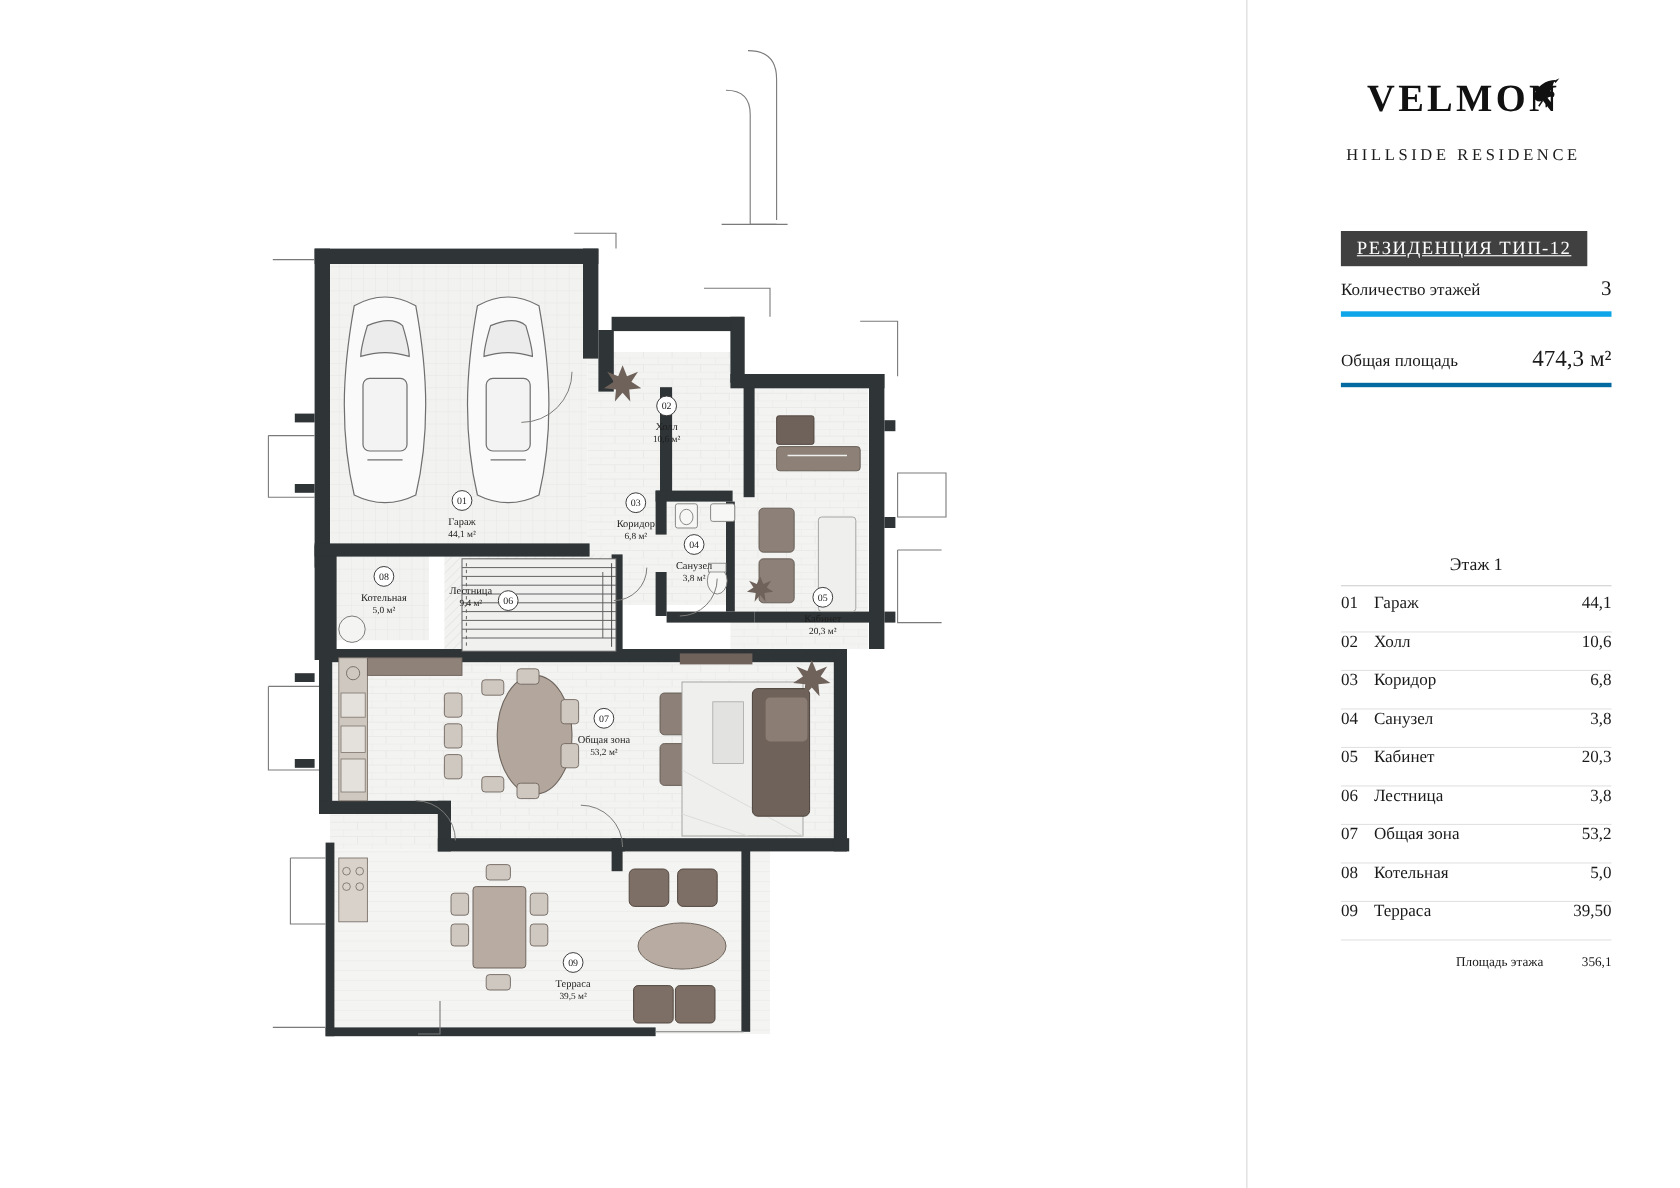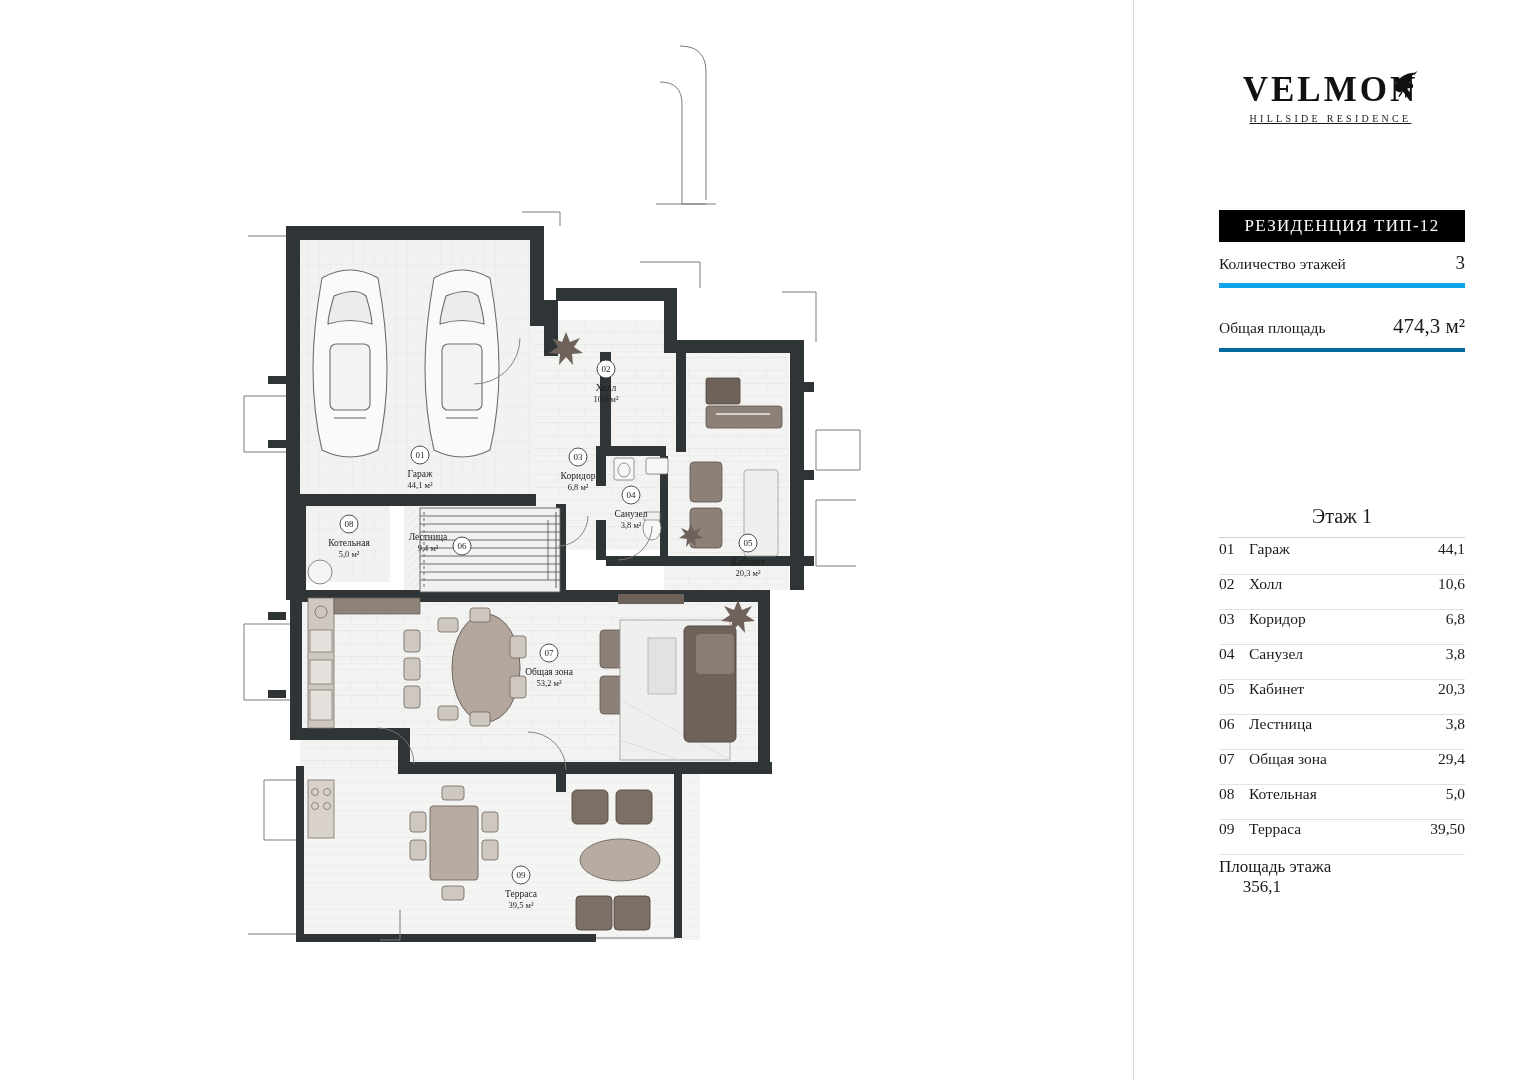--- a/index.html
+++ b/index.html
@@ -54,40 +54,40 @@
     display: inline-block;
   }
   .brand-bird {
     position: absolute;
     left: 144px;
     top: -4px;
     width: 34px;
     height: 34px;
   }
   .brand-sub {
-    margin-top: 3px;
-    font-size: 10px;
+    margin-top: 23px;
+    font-size: 15px;
     letter-spacing: 3.3px;
     color: #1a1a1a;
-    text-decoration: underline;
   }
 
   .type-bar {
     position: absolute;
     left: 85px;
     top: 210px;
-    width: 246px;
+    width: 224px;
     height: 32px;
-    background: #000000;
+    background: #404040;
     color: #fff;
     display: flex;
     align-items: center;
     justify-content: center;
     letter-spacing: 1.3px;
     font-size: 17px;
+    text-decoration: underline;
   }
 
   .kv-row {
     position: absolute;
     left: 85px;
     width: 246px;
     display: flex;
     justify-content: space-between;
     align-items: baseline;
     font-size: 15.5px;
@@ -98,21 +98,21 @@
   .kv-row.r2 { top: 288px; border-bottom: 4px solid #0369a1; }
   .kv-val { font-size: 19px; }
   .kv-val.big { font-size: 21px; margin-top: 26px; }
 
   .floor-title {
     position: absolute;
     left: 85px;
     top: 505px;
     width: 246px;
     text-align: center;
-    font-size: 20px;
+    font-size: 16px;
     padding-bottom: 9px;
     border-bottom: 1px solid #cfcfcf;
   }
   #room-table {
     position: absolute;
     left: 85px;
     top: 540px;
     width: 246px;
   }
   .room-row {
@@ -123,25 +123,24 @@
     border-bottom: 1px solid #e2e2e2;
   }
   .room-num {
     width: 30px;
     color: #1a1a1a;
   }
   .room-name { flex: 1; }
   .room-area { text-align: right; }
   .total-row {
     display: flex;
-    align-items: flex-start;
-    font-size: 17px;
+    align-items: center;
+    font-size: 12px;
     height: 34px;
     padding-top: 2px;
-    flex-direction: column;
   }
   .total-label { flex: 1; text-align: right; padding-right: 0; }
   .total-val { width: 62px; text-align: right; }
 
   
   #plan {
     position: absolute;
     left: 0;
     top: 0;
     width: 1134px;
@@ -484,21 +483,21 @@
           <span class="room-area">20,3</span>
         </div>
         <div class="room-row">
           <span class="room-num">06</span>
           <span class="room-name">Лестница</span>
           <span class="room-area">3,8</span>
         </div>
         <div class="room-row">
           <span class="room-num">07</span>
           <span class="room-name">Общая зона</span>
-          <span class="room-area">29,4</span>
+          <span class="room-area">53,2</span>
         </div>
         <div class="room-row">
           <span class="room-num">08</span>
           <span class="room-name">Котельная</span>
           <span class="room-area">5,0</span>
         </div>
         <div class="room-row">
           <span class="room-num">09</span>
           <span class="room-name">Терраса</span>
           <span class="room-area">39,50</span>

